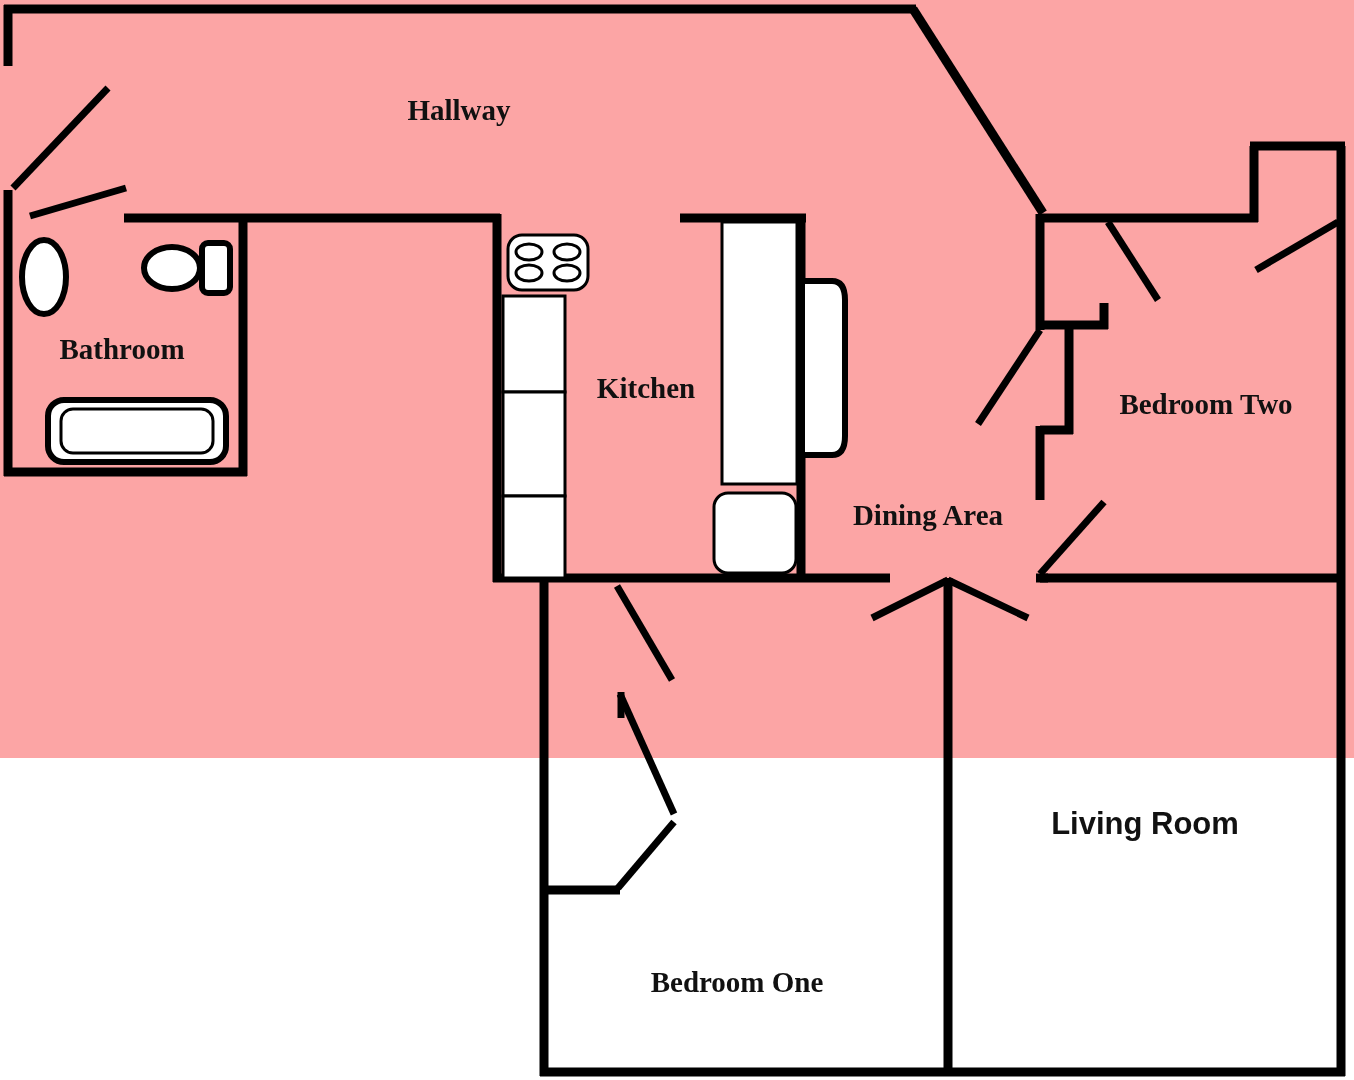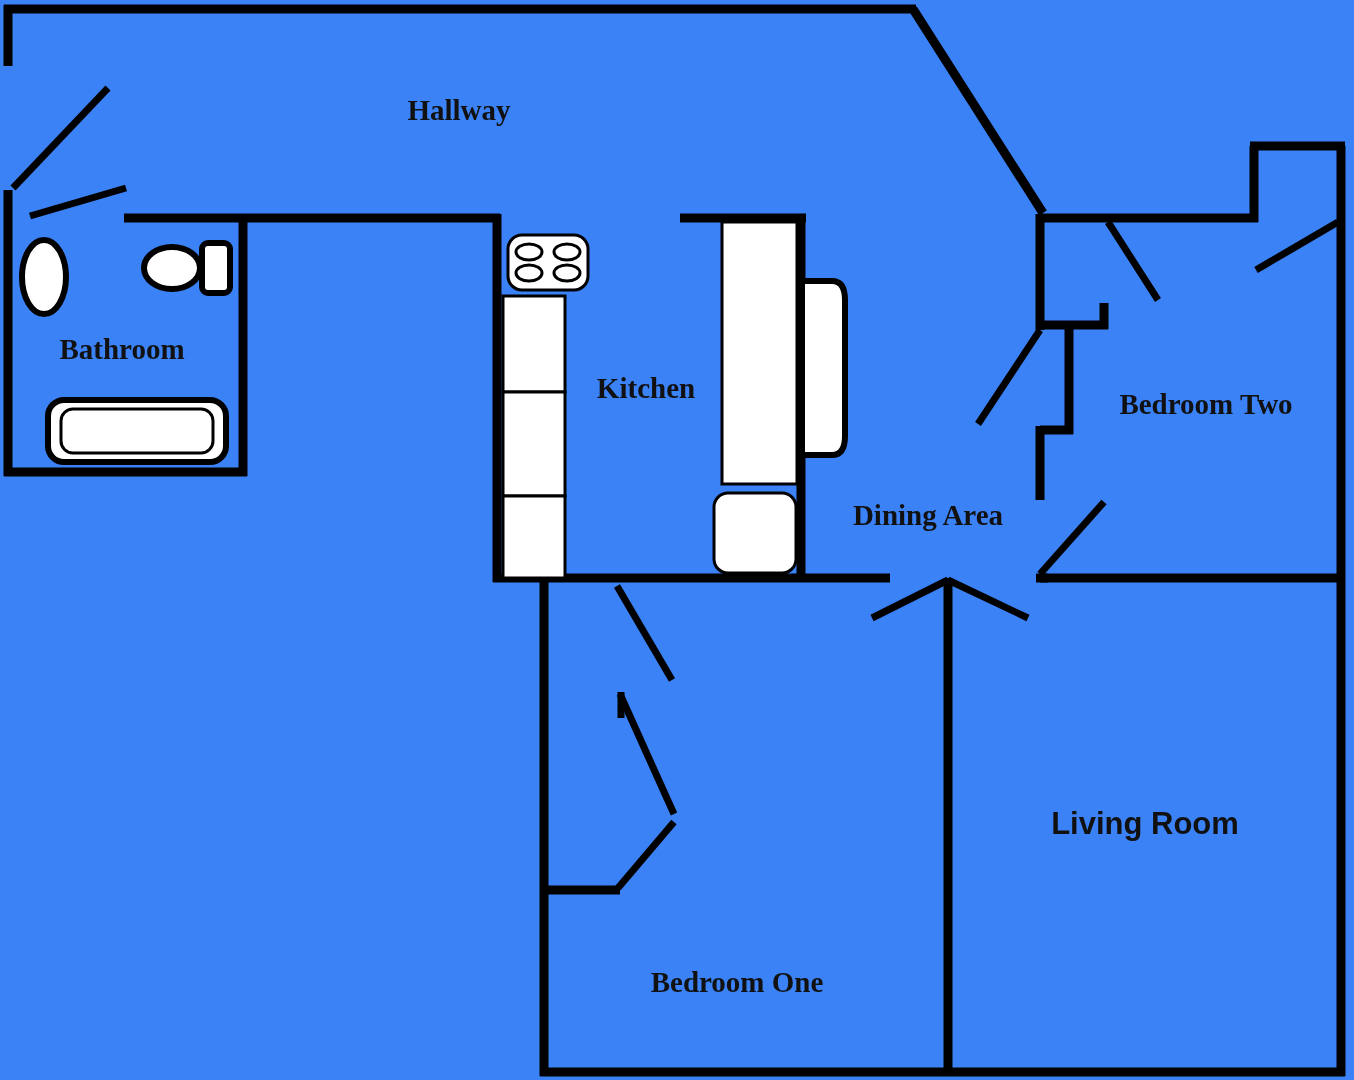--- a/index.html
+++ b/index.html
@@ -9,22 +9,22 @@
   }
   body {
     width: 1354px;
     height: 1080px;
     font-family: "Liberation Serif", "DejaVu Serif", serif;
     overflow: hidden;
   }
   #floorplan-wrap {
     position: relative;
     width: 1354px;
-    height: 1080px;
-    background: #3b82f6;
+    height: 758px;
+    background: #fca5a5;
   }
   svg#plan {
     display: block;
     width: 1354px;
     height: 1080px;
   }
   .wall {
     stroke: #000000;
     stroke-width: 9;
     stroke-linecap: butt;

